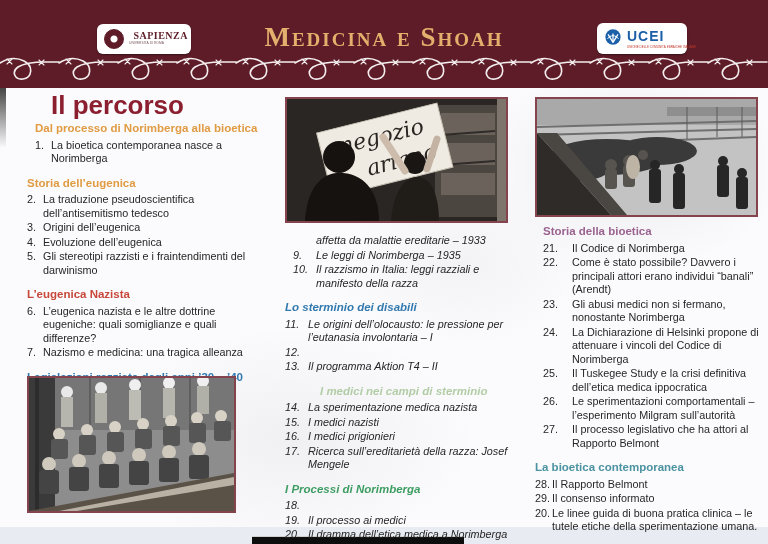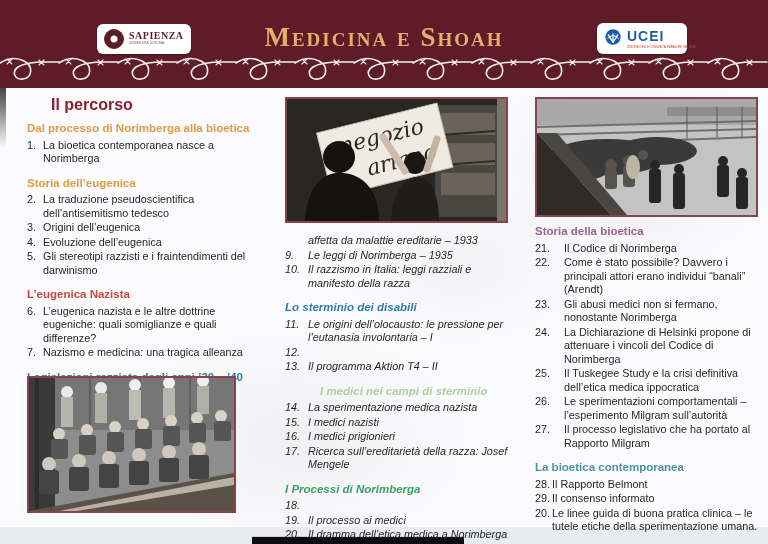--- a/index.html
+++ b/index.html
@@ -6,21 +6,21 @@
   .page{position:relative;width:768px;height:544px;overflow:hidden;
         font-family:"Liberation Sans",sans-serif;background:#e8ebf2;}
 
   
   .header{position:absolute;left:0;top:0;width:768px;height:88px;}
   .band-title{position:absolute;left:0;right:0;top:22px;text-align:center;
       font-family:"Liberation Serif",serif;font-variant:small-caps;
       font-size:27px;letter-spacing:2px;font-weight:bold;}
   .logo{position:absolute;background:#fff;border-radius:6px;display:flex;
       align-items:center;gap:5px;padding:3px 7px;box-shadow:0 1px 2px rgba(0,0,0,.4);}
-  .logo.sapienza{left:97px;top:24px;width:80px;height:24px;}
+  .logo.sapienza{left:97px;top:24px;width:80px;height:24px;text-align:center;}
   .logo.ucei{left:597px;top:23px;width:76px;height:25px;}
   .seal{width:18px;height:18px;border-radius:50%;background:
       radial-gradient(circle at 50% 50%, #fff 0 3px, #5e1c28 4px 8px, #5e1c28 9px);
       border:1px solid #5e1c28;flex:0 0 auto;}
   .s-name{font-family:"Liberation Serif",serif;font-size:10px;font-weight:bold;
       color:#5e1c28;letter-spacing:.5px;line-height:10px;}
   .s-sub{font-size:6px;color:#7a5a5e;transform:scale(.55);transform-origin:left top;
       white-space:nowrap;line-height:6px;}
   .u-icon{flex:0 0 auto;}
   .u-name{font-size:14px;font-weight:bold;color:#1b5fa8;letter-spacing:1px;line-height:13px;}
@@ -38,23 +38,23 @@
   .edge-shadow{position:absolute;left:0;top:88px;width:6px;height:60px;
       background:linear-gradient(#454545,rgba(70,70,70,0));}
   .bottom-bar{position:absolute;left:252px;top:536px;width:212px;height:8px;
       background:#0d0d0d;border-top:1px solid #cfcfcf;}
 
   
   .col{position:absolute;font-size:10.8px;line-height:13.5px;color:#262626;}
   #col1{left:27px;top:92px;width:240px;}
   #col2{left:285px;top:231px;width:227px;font-style:italic;}
   #col3{left:535px;top:222px;width:228px;}
-  h1.percorso{margin:0 0 4px 24px;font-size:16px;line-height:26px;font-weight:bold;}
+  h1.percorso{margin:0 0 4px 24px;font-size:26px;line-height:26px;font-weight:bold;}
   .section{margin-top:11px;}
-  .section.first{margin-top:3px;}
+  .section.first{margin-top:3px;margin-left:8px;}
   .sec-head{font-weight:bold;font-size:11.5px;margin-bottom:3px;}
   .item{display:flex;margin:1px 0;}
   .num{flex:0 0 16px;}
   #col2 .num{flex:0 0 23px;}
   #col3 .num{flex:0 0 29px;}
   #col3 .tight .num{flex:0 0 17px;}
   .txt{flex:1;}
 
   
   .photo{position:absolute;border:2px solid #84434d;background:#777;overflow:hidden;}
@@ -450,21 +450,21 @@
           <div class="item">
             <span class="num">25.</span>
             <span class="txt">Il Tuskegee Study e la crisi definitiva dell’etica medica ippocratica</span>
           </div>
           <div class="item">
             <span class="num">26.</span>
             <span class="txt">Le sperimentazioni comportamentali – l’esperimento Milgram sull’autorità</span>
           </div>
           <div class="item">
             <span class="num">27.</span>
-            <span class="txt">Il processo legislativo che ha portato al Rapporto Milgram</span>
+            <span class="txt">Il processo legislativo che ha attori al Rapporto Belmont</span>
           </div>
         </div>
     </div>
 
     <div class="section tight">
       <div class="sec-head" style="color: rgb(75, 147, 160);">La bioetica contemporanea</div>
       <div class="tight">
           <div class="item">
             <span class="num">28.</span>
             <span class="txt">Il Rapporto Belmont</span>

